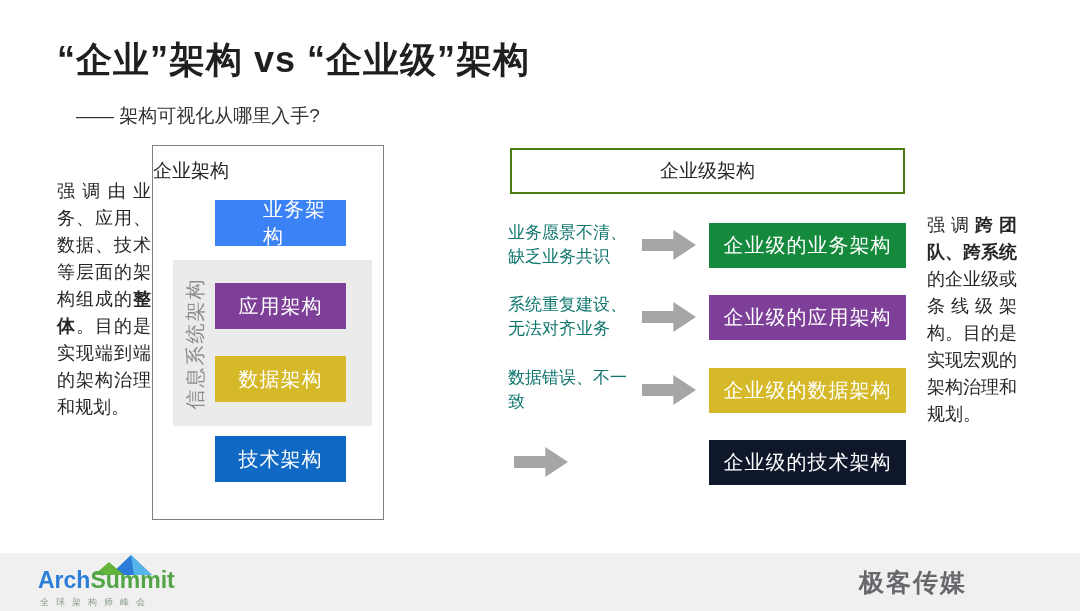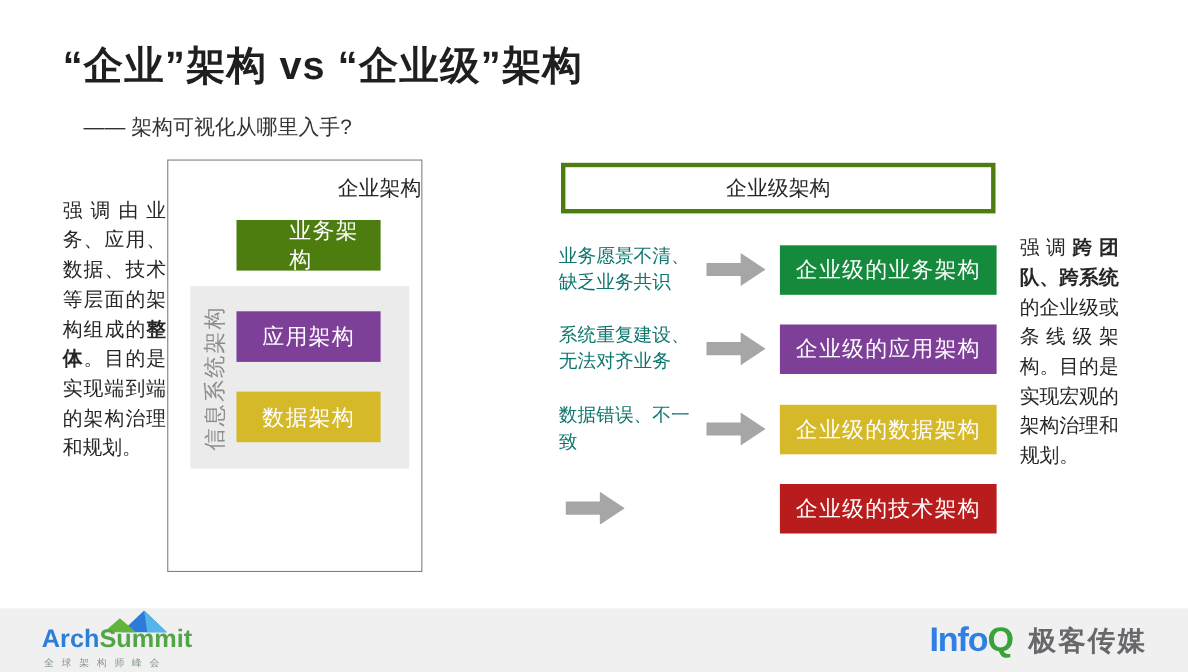--- a/index.html
+++ b/index.html
@@ -29,21 +29,21 @@
   .note-left  { left:57px;  top:178px; width:94px; }
   .note-right { left:927px; top:212px; width:90px; }
 
   
   .ea-box {
     position:absolute; left:152px; top:145px; width:232px; height:375px;
     border:1px solid #808080; background:#ffffff;
   }
   .ea-title {
     position:absolute; left:0; top:12px; width:100%;
-    text-align:right; font-size:19px; color:#262626;
+    text-align:left; font-size:19px; color:#262626;
   }
   .group-band {
     position:absolute; left:20px; top:114px; width:199px; height:166px;
     background:#EBEBEB;
   }
   .group-label {
     position:absolute; left:20px; top:114px; width:44px; height:166px;
     display:flex; align-items:center; justify-content:center;
   }
   .group-label span {
@@ -60,21 +60,21 @@
     font-family:"Liberation Serif", serif;
   }
   .layer-0 { top:54px; }
   .layer-1 { top:137px; }
   .layer-2 { top:210px; }
   .layer-3 { top:290px; }
 
   
   .right-header {
     position:absolute; left:510px; top:148px; width:395px; height:46px;
-    border:4px solid #4d7c0f; background:#ffffff;
+    border:2px solid #4d7c0f; background:#ffffff;
     display:flex; align-items:center; justify-content:center;
     font-size:19px; color:#262626;
   }
   .map-row {
     position:absolute; left:508px; width:398px; height:46px;
     display:flex; align-items:center;
   }
   .row-0 { top:222px; }
   .row-1 { top:294px; }
   .row-2 { top:367px; }
@@ -134,28 +134,31 @@
   <div class="page-subtitle">—— 架构可视化从哪里入手?</div>
 
   <p class="note note-left"><span>强调由业务、应用、数据、技术等层面的架构组成的</span><b>整体</b><span>。目的是实现端到端的架构治理和规划。</span></p>
 
   <div class="ea-box">
     <div class="ea-title serif">企业架构</div>
     <div class="group-band" style="background-color: rgb(235, 235, 235);"></div>
     <div class="group-label">
         <span>信息系统架构</span>
       </div>
-    <div class="layer layer-0" style="background-color: #4d7c0f; padding-left: 48px;">
+    <div class="layer layer-0" style="background-color: #3b82f6; padding-left: 48px;">
         <span>业务架构</span>
       </div>
     <div class="layer layer-1" style="background-color: rgb(125, 63, 152);">
         <span>应用架构</span>
       </div>
     <div class="layer layer-2" style="background-color: rgb(213, 185, 41); text-align: right;">
         <span>数据架构</span>
+      </div>
+    <div class="layer layer-3" style="background-color: rgb(15, 105, 196);">
+        <span>技术架构</span>
       </div>
   </div>
 
   <div class="right-header serif">
       <span>企业级架构</span>
     </div>
 
   <div class="map-row row-0">
     <div class="problem">业务愿景不清、缺乏业务共识</div>
     <div class="arrow" style="background-color: rgb(166, 166, 166);"></div>
@@ -172,36 +175,35 @@
   </div>
   <div class="map-row row-2">
     <div class="problem">数据错误、不一致</div>
     <div class="arrow" style="background-color: rgb(166, 166, 166);"></div>
     <div class="solution" style="background-color: rgb(213, 185, 41);">
         <span>企业级的数据架构</span>
       </div>
   </div>
   <div class="map-row row-3">
     <div class="arrow" style="background-color: rgb(166, 166, 166);"></div>
-    <div class="solution" style="background-color: #b91c1c;">
+    <div class="solution" style="background-color: #0f172a;">
         <span>企业级的技术架构</span>
       </div>
   </div>
 
   <p class="note note-right"><span>强调</span><b>跨团队、跨系统</b><span>的企业级或条线级架构。目的是实现宏观的架构治理和规划。</span></p>
 
   <div class="footer" style="background-color: rgb(240, 240, 240);">
     <div class="as-logo">
       <svg class="as-icon" width="58" height="20" viewBox="0 0 58 20">
         <polygon points="16,20 37,0 58,20" fill="#2C7BD9"></polygon>
         <polygon points="37,0 58,20 40,20" fill="#55B5E8"></polygon>
         <polygon points="0,20 15,7 30,20" fill="#63B53A"></polygon>
       </svg>
       <div class="as-text"><span class="as-blue">Arch</span><span class="as-green">Summit</span></div>
       <div class="as-tagline">全球架构师峰会</div>
     </div>
     <div class="iq-logo">
-      <span class="iq-name"><span class="iq-blue">Info</span><span class="iq-green">Q</span></span>
       <span class="iq-label">极客传媒</span>
     </div>
   </div>
 
 </div>
 
 </body></html>

